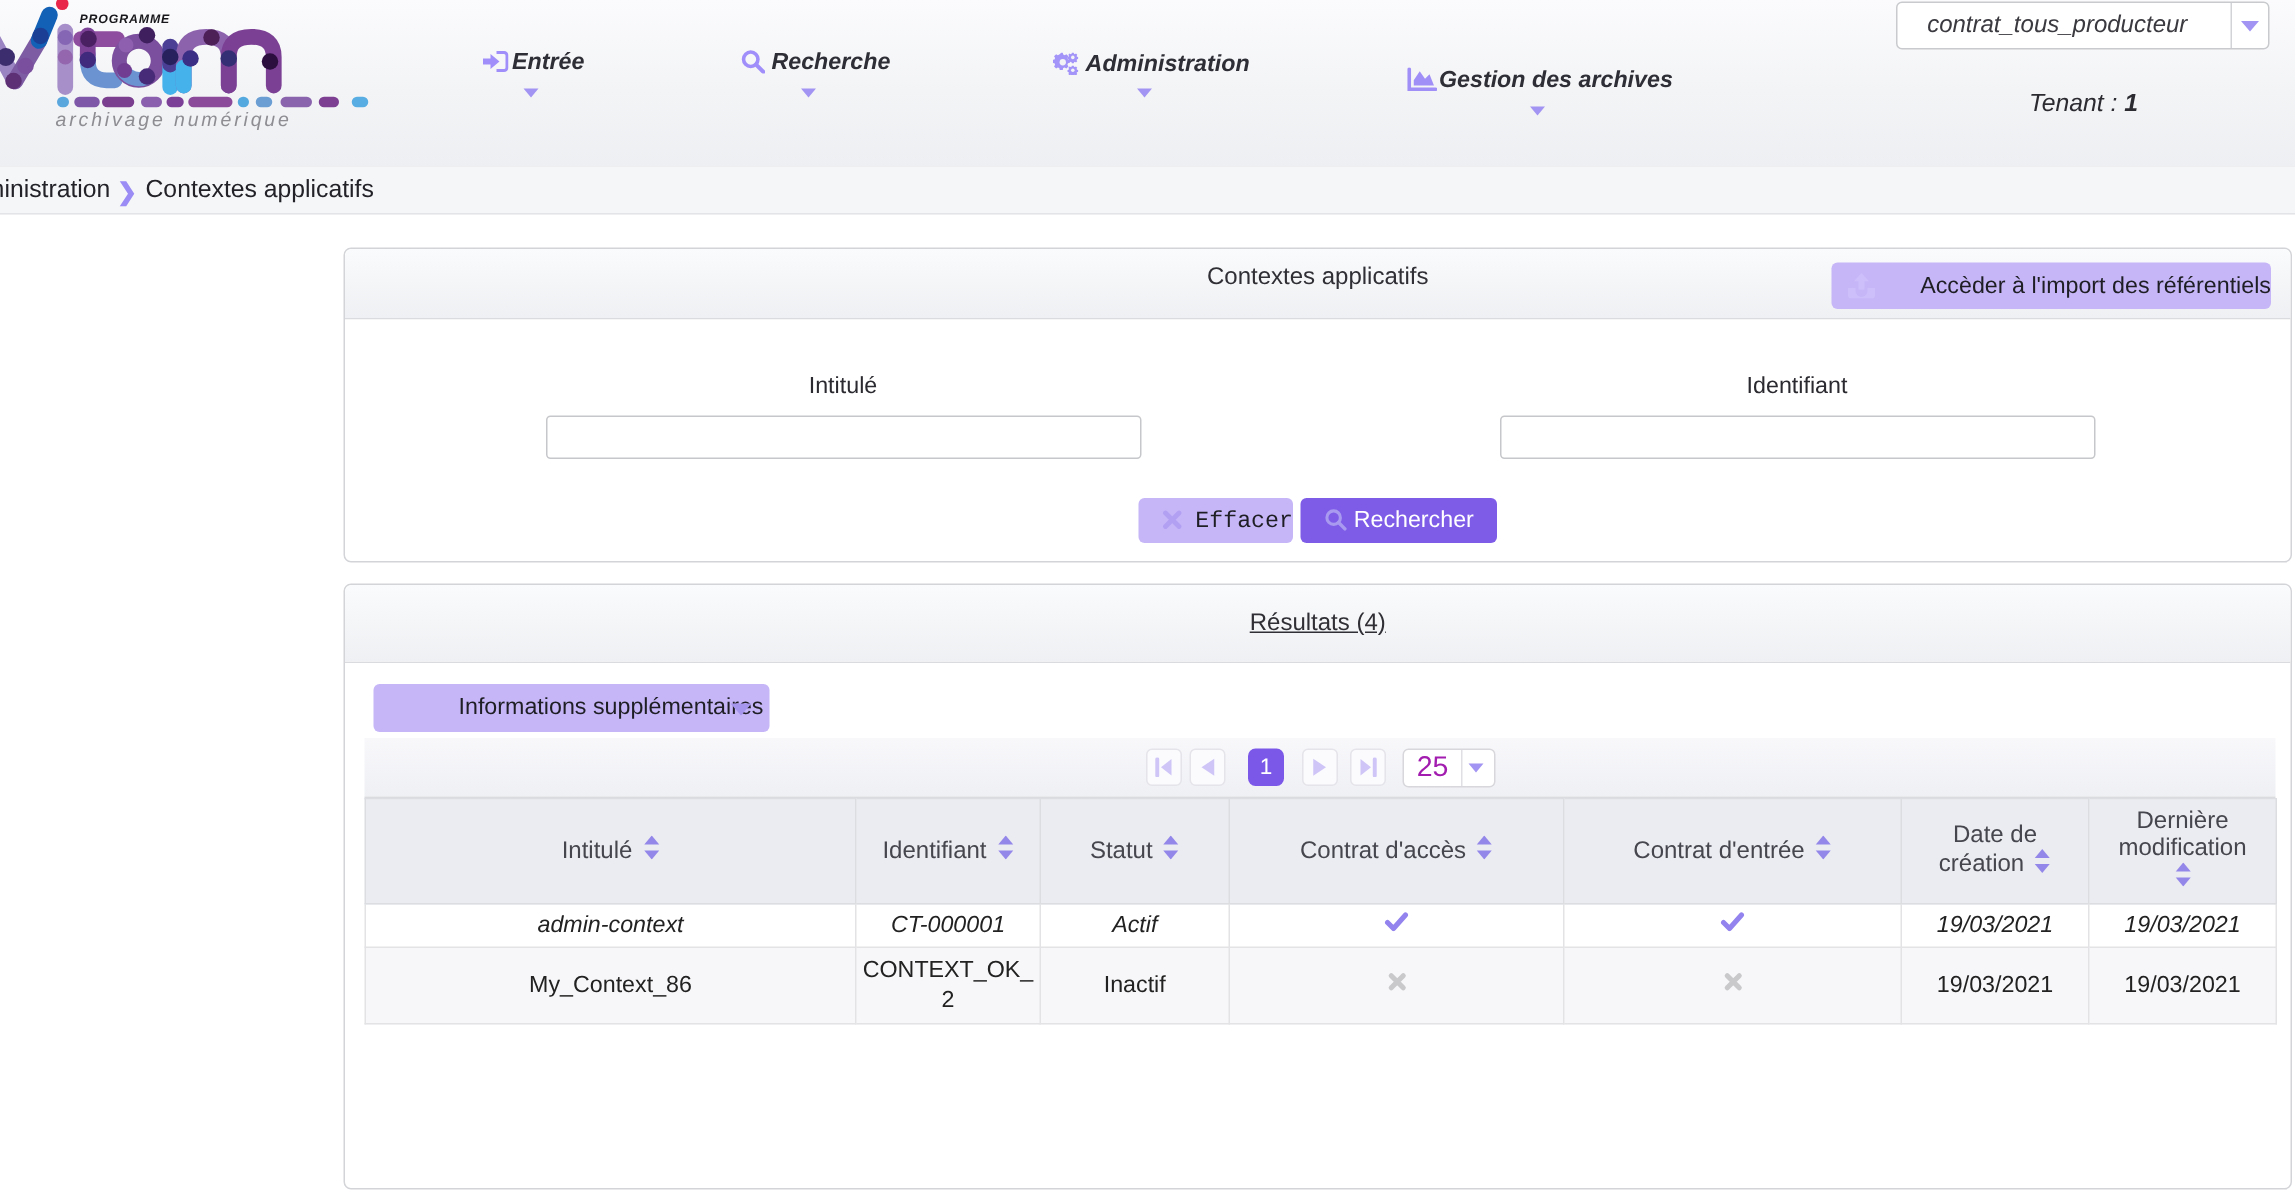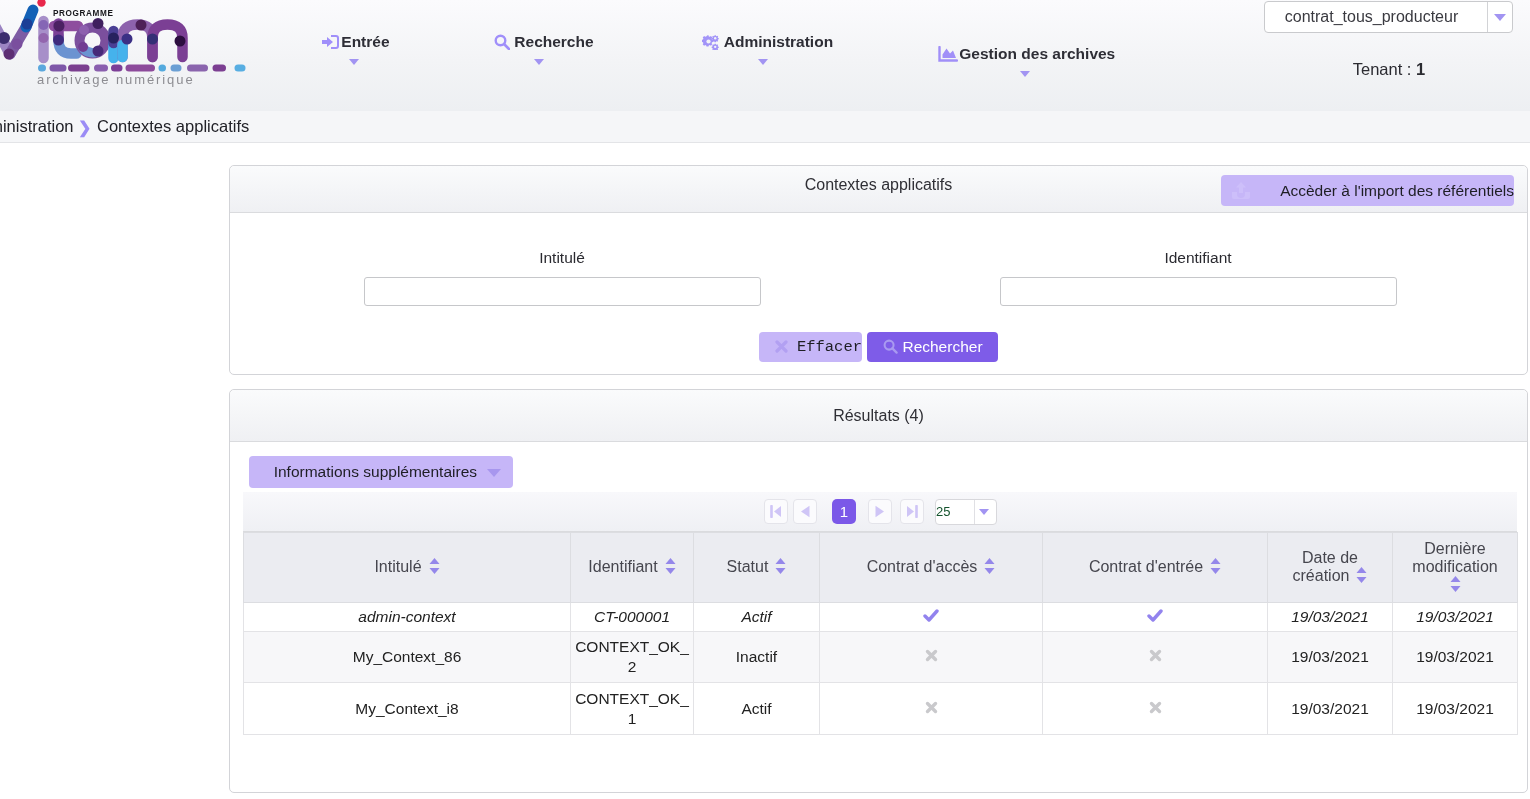--- a/index.html
+++ b/index.html
@@ -4,21 +4,21 @@
 <title>VITAM - Contextes applicatifs</title>
 <style>
 * { margin:0; padding:0; box-sizing:border-box; }
 html,body { width:1530px; height:799px; overflow:hidden; background:#fff;
   font-family:"Liberation Sans", sans-serif; }
 .abs { position:absolute; }
 
 
 #header { position:absolute; left:0; top:0; width:1530px; height:112px;
   background:linear-gradient(180deg,#fbfbfd 0%,#f3f4f6 55%,#edeff2 100%);
-  border-bottom:1px solid #d6d8db; }
+  border-bottom:1px solid #d6d8db;font-style:italic; }
 
 
 .nav-item { position:absolute; top:33px; font-size:15.5px; color:#2e2e36; font-weight:700; }
 .nav-caret { position:absolute; width:0; height:0;
   border-left:5.5px solid transparent; border-right:5.5px solid transparent;
   border-top:6.5px solid #a294f2; }
 
 
 #tenantselect { position:absolute; left:1264px; top:1px; width:249px; height:32px;
   background:#fff; border:1px solid #c9cacd; border-radius:4px; }
@@ -59,40 +59,40 @@
 
 #btn-effacer { position:absolute; left:529px; top:166px; width:103px; height:30px; line-height:30px;
   padding-left:18px;font-family:Liberation Mono, monospace; }
 #btn-effacer .x { position:absolute; left:16px; top:8px; }
 #btn-rechercher { position:absolute; left:637px; top:166px; width:131px; height:30px; line-height:30px;
   background:#7e5ce8; border-radius:4px; color:#fff; font-size:15.5px; text-align:center; padding-left:20px; }
 #btn-rechercher svg { position:absolute; left:16px; top:7px; }
 
 #panel2 { top:389px; height:404px; }
 #panel2 .panel-head { height:52px; }
-#panel2 .panel-title { line-height:51px; }
+#panel2 .panel-title { line-height:51px;text-decoration:underline; }
 
 #btn-info { position:absolute; left:19px; top:66px; width:264px; height:32px; line-height:32px;
-  padding-right:36px; }
+  padding-right:4px; }
 #btn-info .car { position:absolute; right:12px; top:13px; width:0; height:0;
   border-left:7px solid transparent; border-right:7px solid transparent; border-top:8px solid #a796ee; }
 
 
 #pagbar { position:absolute; left:13px; top:102px; width:1274px; height:40px;
   background:linear-gradient(180deg,#f8f8fb 0%,#eff0f4 100%);
   border-bottom:1px solid #dadbde; }
 .pgbtn { position:absolute; top:7px; width:24px; height:25px; background:#fbfbfd;
   border:1px solid #e4e4ea; border-radius:4px; }
 .pgbtn svg { position:absolute; left:4px; top:5px; }
 #pgcur { position:absolute; top:7px; left:589px; width:24px; height:25px; background:#7b58e8;
   border-radius:5px; color:#fff; font-size:15px; text-align:center; line-height:25px; }
 #pgsize { position:absolute; top:7px; left:692px; width:62px; height:26px; background:#fff;
   border:1px solid #d8d8dc; border-radius:4px; }
-#pgsize .n { position:absolute; left:0; top:0; width:38px; line-height:24px;
-  font-size:13px; color:#14532d; }
+#pgsize .n { position:absolute; left:0; top:0; width:38px; text-align:center; line-height:24px;
+  font-size:19px; color:#a21caf; }
 #pgsize .sep { position:absolute; left:38px; top:0; width:1px; height:24px; background:#e0e0e4; }
 #pgsize .car { position:absolute; right:7px; top:9px; width:0; height:0;
   border-left:5.5px solid transparent; border-right:5.5px solid transparent; border-top:6px solid #a294f2; }
 
 
 #tbl { position:absolute; left:13px; top:142px; width:1274px; border-collapse:collapse;
   table-layout:fixed; font-size:15.5px; color:#222; }
 #tbl th { background:#ebecf1; font-weight:400; color:#46464e; font-size:16px;
   border:1px solid #dcdde1; height:70px; text-align:center; vertical-align:middle; padding:0; }
 #tbl td { border:1px solid #e3e3e6; text-align:center; vertical-align:middle; padding:2px 4px;
@@ -356,28 +356,15 @@
           <td>Inactif</td>
       <td><svg width="13" height="13" viewBox="0 0 13 13">
               <path d="M2.5 2.5 L10.5 10.5 M10.5 2.5 L2.5 10.5" stroke="#c9c9cc" stroke-width="3.4" stroke-linecap="round"></path>
             </svg></td>
       <td><svg width="13" height="13" viewBox="0 0 13 13">
               <path d="M2.5 2.5 L10.5 10.5 M10.5 2.5 L2.5 10.5" stroke="#c9c9cc" stroke-width="3.4" stroke-linecap="round"></path>
             </svg></td>
       <td>19/03/2021</td>
           <td>19/03/2021</td>
     </tr>
-    <tr class="rr r3">
-      <td>My_Context_i8</td>
-          <td>CONTEXT_OK_<br>1</td>
-          <td>Actif</td>
-      <td><svg width="13" height="13" viewBox="0 0 13 13">
-              <path d="M2.5 2.5 L10.5 10.5 M10.5 2.5 L2.5 10.5" stroke="#c9c9cc" stroke-width="3.4" stroke-linecap="round"></path>
-            </svg></td>
-      <td><svg width="13" height="13" viewBox="0 0 13 13">
-              <path d="M2.5 2.5 L10.5 10.5 M10.5 2.5 L2.5 10.5" stroke="#c9c9cc" stroke-width="3.4" stroke-linecap="round"></path>
-            </svg></td>
-      <td>19/03/2021</td>
-          <td>19/03/2021</td>
-    </tr>
   </tbody>
     </table>
 </div>
 
 </body></html>

